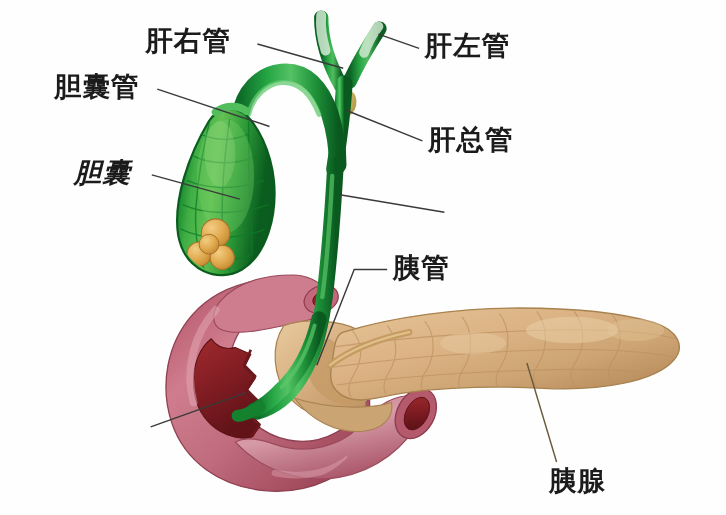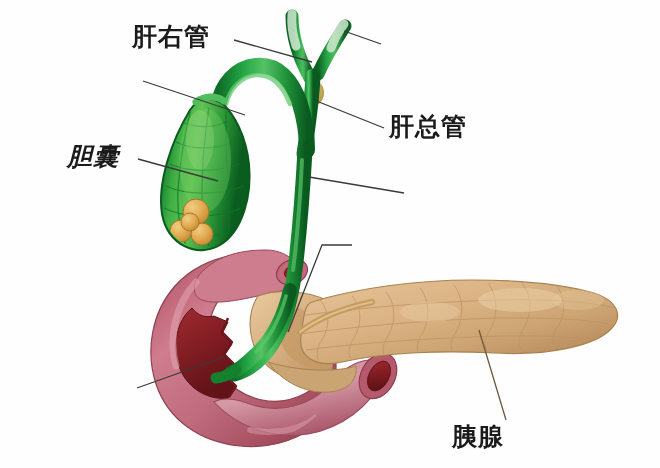--- a/index.html
+++ b/index.html
@@ -33,21 +33,21 @@
     line-height: 1;
   }
   .lbl-right-hepatic { left: 132px; top: 24px; }
   .lbl-cystic        { left: 49px;  top: 66px; }
   .lbl-gallbladder   { left: 67px;  top: 144px; font-style: italic; }
   .lbl-left-hepatic  { left: 386px; top: 29px; }
   .lbl-common-hep    { left: 389px; top: 114px; text-align: right; }
   .lbl-common-bile   { left: 409px; top: 179px; }
   .lbl-panc-duct     { left: 357px; top: 231px; }
   .lbl-duodenum      { left: 19px;  top: 374px; }
-  .lbl-pancreas      { left: 452px; top: 424px; }
+  .lbl-pancreas      { left: 499px; top: 424px; }
 </style>
 </head>
 <body>
 
 <div id="canvas">
 
   <svg id="art" viewBox="0 0 660 468" xmlns="http://www.w3.org/2000/svg">
     <defs>
       <linearGradient id="gDuct" x1="0" y1="0" x2="1" y2="0">
         <stop offset="0%" stop-color="#0d6b27"></stop>
@@ -288,17 +288,20 @@
       <path d="M381 44 L 344 31"></path>
       <path d="M384 128 L 314 100"></path>
       <path d="M404 193 L 309 177"></path>
       <path d="M352 245 L 322 245 L 288 332"></path>
       <path d="M137 388 L 224 357"></path>
       <path d="M506 420 L 479 330" stroke="#6b5a3a"></path>
     </g>
   </svg>
 
   <div class="label lbl-right-hepatic">肝右管</div>
+  <div class="label lbl-cystic">胆囊管</div>
   <div class="label lbl-gallbladder">胆囊</div>
+  <div class="label lbl-left-hepatic">肝左管</div>
   <div class="label lbl-common-hep">肝总管</div>
+  <div class="label lbl-panc-duct">胰管</div>
   <div class="label lbl-pancreas">胰腺</div>
 
 </div>
 
 </body></html>

